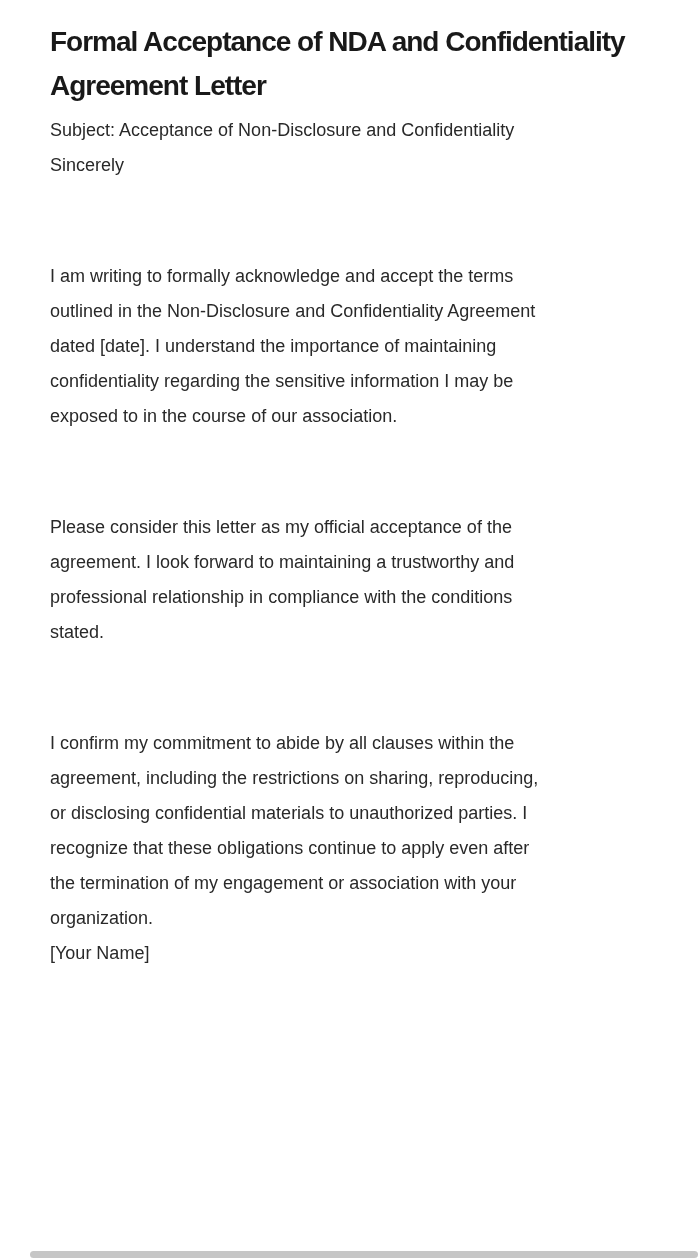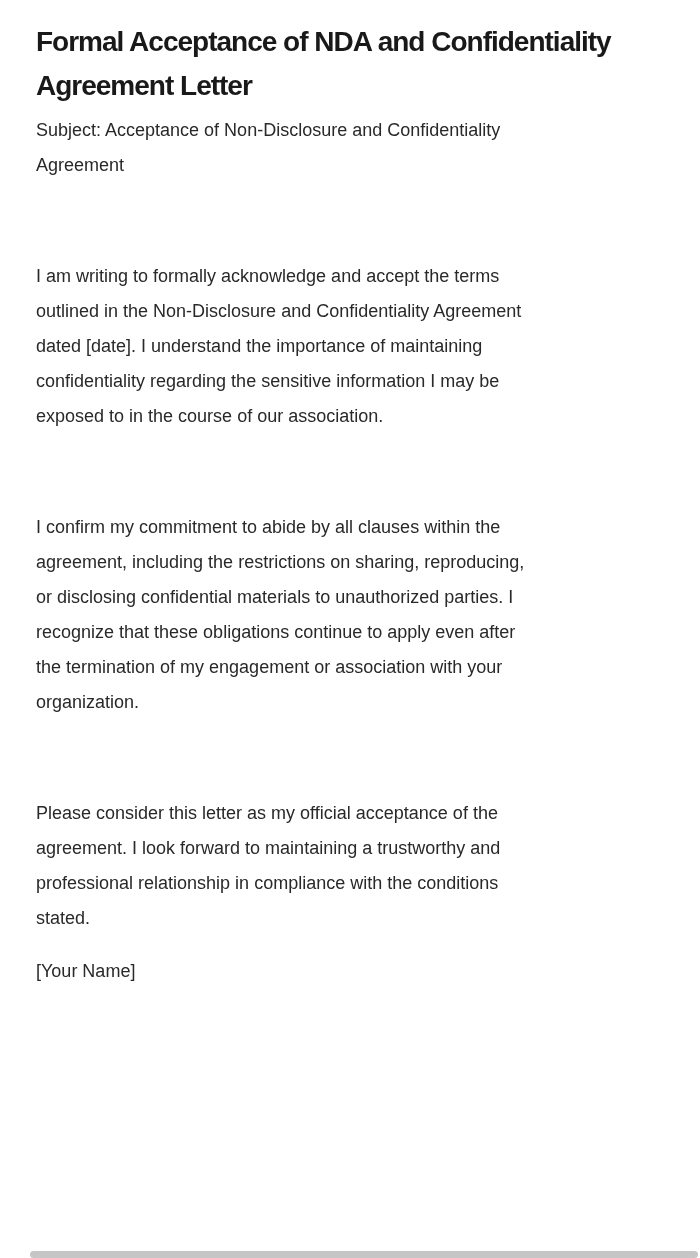--- a/index.html
+++ b/index.html
@@ -10,79 +10,79 @@
   body {
     width: 700px;
     height: 1258px;
     position: relative;
     overflow: hidden;
     font-family: "Liberation Sans", "DejaVu Sans", sans-serif;
   }
   .page {
     box-sizing: border-box;
     width: 700px;
-    padding: 20px 70px 0 36px;
+    padding: 20px 70px 0 50px;
   }
   .doc-title {
     font-size: 28px;
     line-height: 44px;
     font-weight: 700;
     letter-spacing: -1px;
     color: #191919;
     margin: 0 0 5px 0;
     white-space: pre-line;
   }
   .para {
     font-size: 18px;
     line-height: 35px;
     font-weight: 400;
     color: #292929;
     margin: 0;
     white-space: pre-line;
   }
   .gap-lg { margin-top: 76px; }
-  .gap-sm { margin-top: 18px; }
+  .gap-sm { }
   .h-scrollbar {
     position: absolute;
     left: 30px;
     right: 2px;
     bottom: 0;
     height: 7px;
     border-radius: 4px;
     background: #c6c6c6;
   }
 </style>
 </head>
 <body>
 
 <div class="page">
 
   <h1 class="doc-title">Formal Acceptance of NDA and Confidentiality
 Agreement Letter</h1>
 
   <p class="para">Subject: Acceptance of Non-Disclosure and Confidentiality
-Agreement</p>
+Sincerely</p>
 
 
   <p class="para gap-lg">I am writing to formally acknowledge and accept the terms
 outlined in the Non-Disclosure and Confidentiality Agreement
 dated [date]. I understand the importance of maintaining
 confidentiality regarding the sensitive information I may be
 exposed to in the course of our association.</p>
 
+  <p class="para gap-lg">Please consider this letter as my official acceptance of the
+agreement. I look forward to maintaining a trustworthy and
+professional relationship in compliance with the conditions
+stated.</p>
+
   <p class="para gap-lg">I confirm my commitment to abide by all clauses within the
 agreement, including the restrictions on sharing, reproducing,
 or disclosing confidential materials to unauthorized parties. I
 recognize that these obligations continue to apply even after
 the termination of my engagement or association with your
 organization.</p>
-
-  <p class="para gap-lg">Please consider this letter as my official acceptance of the
-agreement. I look forward to maintaining a trustworthy and
-professional relationship in compliance with the conditions
-stated.</p>
 
 
   <p class="para gap-sm">[Your Name]</p>
 
 </div>
 
 <div class="h-scrollbar"></div>
 
 </body></html>

